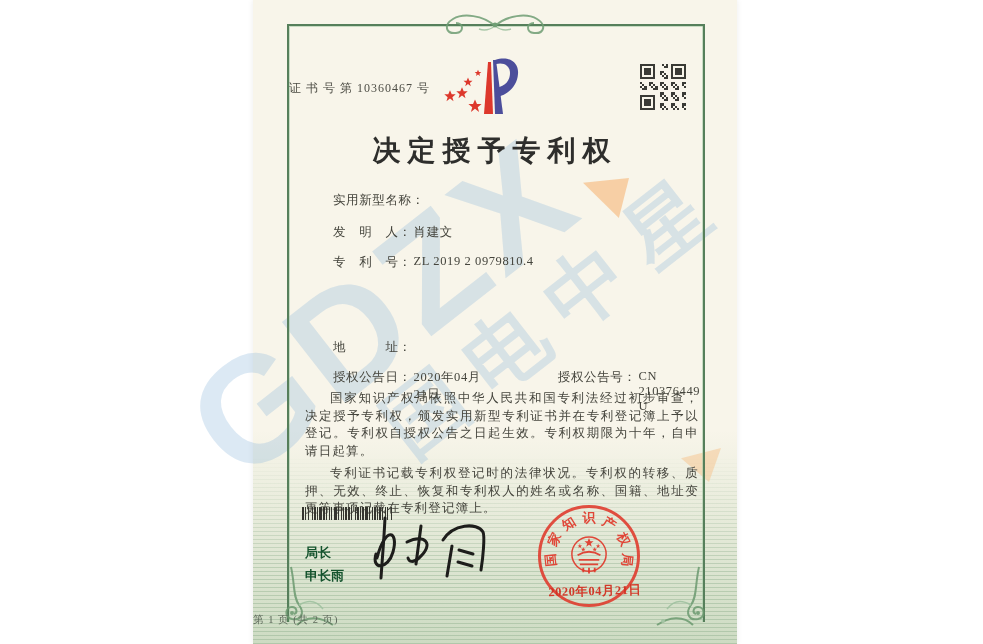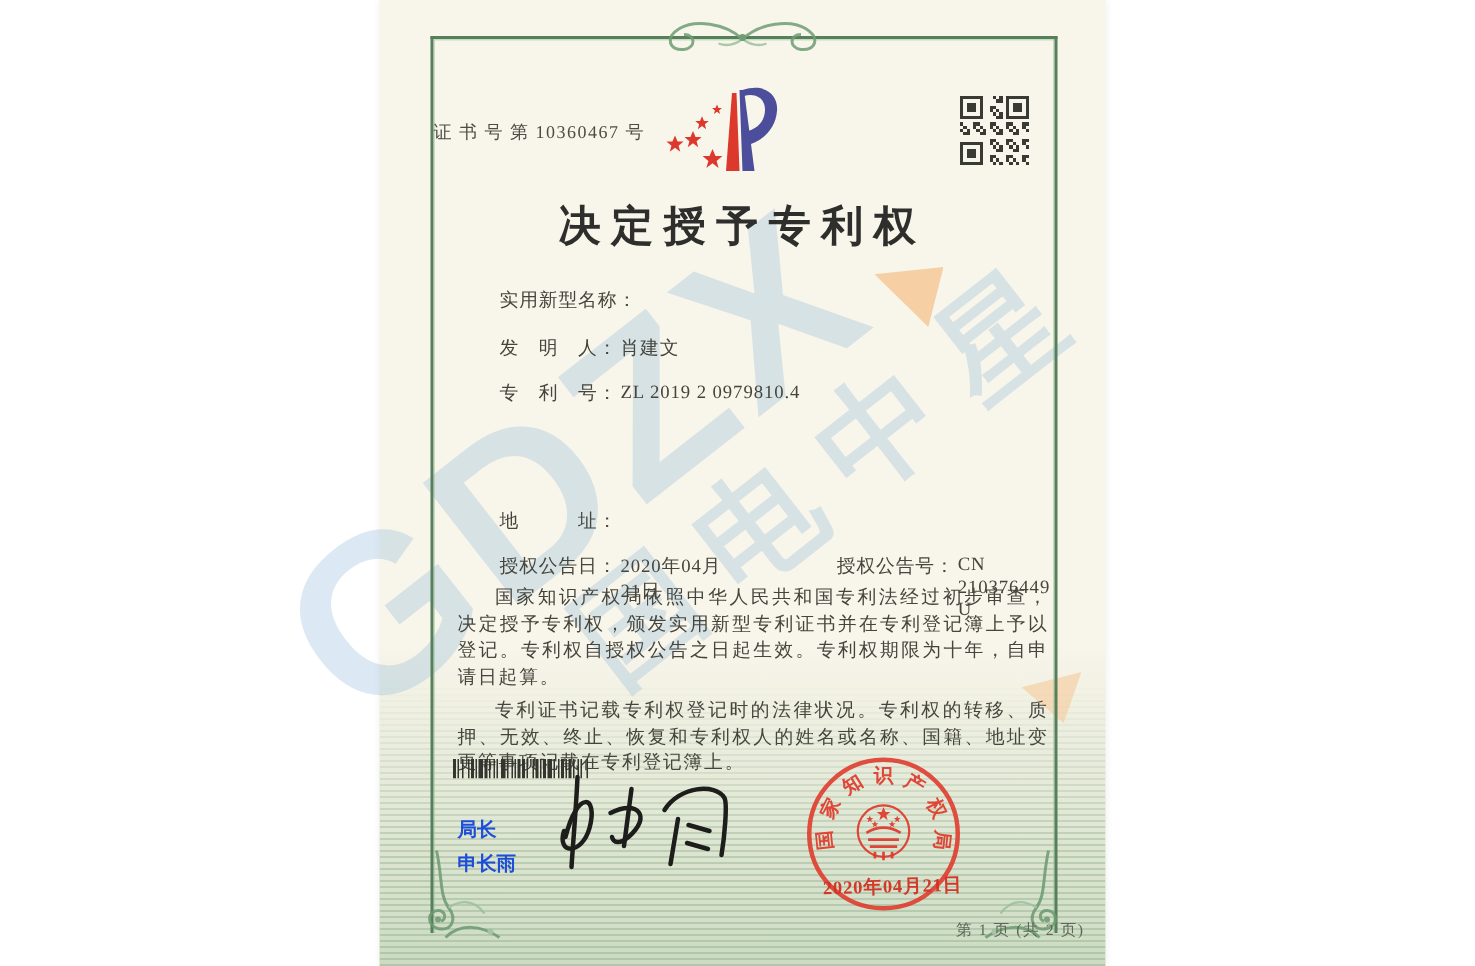--- a/index.html
+++ b/index.html
@@ -66,23 +66,23 @@
   .row .lab{white-space:nowrap;flex:none;margin-left:28px;}
   .row .val{margin-left:2px;}
   .r1{top:192px}.r2{top:224px}.r3{top:254px}.r4{top:284px}.r5{top:312px}
   .r6{top:339px}.r6 .val{width:306px;line-height:16.5px}
   .r7{top:369px}
   .r7 .pair2{margin-left:38px;display:flex}
   .paras{position:absolute;left:52px;top:390px;width:394px;font-size:12.5px;color:#45453d;line-height:17.5px;letter-spacing:1.2px;text-align:justify;}
   .paras p{margin:0 0 5px 0;text-indent:2em;}
   
   .barcode{position:absolute;left:49px;top:506px;width:142px;height:13px;}
-  .director{position:absolute;left:52px;top:541px;font-family:"Liberation Sans","DejaVu Sans",sans-serif;font-size:13px;font-weight:bold;color:#1d4ed8;line-height:23px;}
+  .director{position:absolute;left:52px;top:541px;font-family:"Liberation Sans","DejaVu Sans",sans-serif;font-size:13px;font-weight:bold;color:#14532d;line-height:23px;}
   .signature{position:absolute;left:102px;top:512px;}
-  .footer{position:absolute;left:0;right:14px;top:613px;text-align:right;font-size:10.5px;color:#5d685a;letter-spacing:1px;}
+  .footer{position:absolute;left:0;right:14px;top:613px;text-align:left;font-size:10.5px;color:#5d685a;letter-spacing:1px;}
   
   .seal{position:absolute;left:285px;top:505px;width:102px;height:102px;}
   .seal-ring{
     position:absolute;inset:0;border:3.5px solid rgba(223,56,42,.88);border-radius:50%;
   }
   .seal-char{
     position:absolute;left:50%;top:50%;width:16px;height:16px;margin:-8px 0 0 -8px;
     font-family:"DejaVu Sans",sans-serif;font-size:13px;font-weight:bold;color:rgba(223,56,42,.92);
     text-align:center;line-height:16px;
   }

